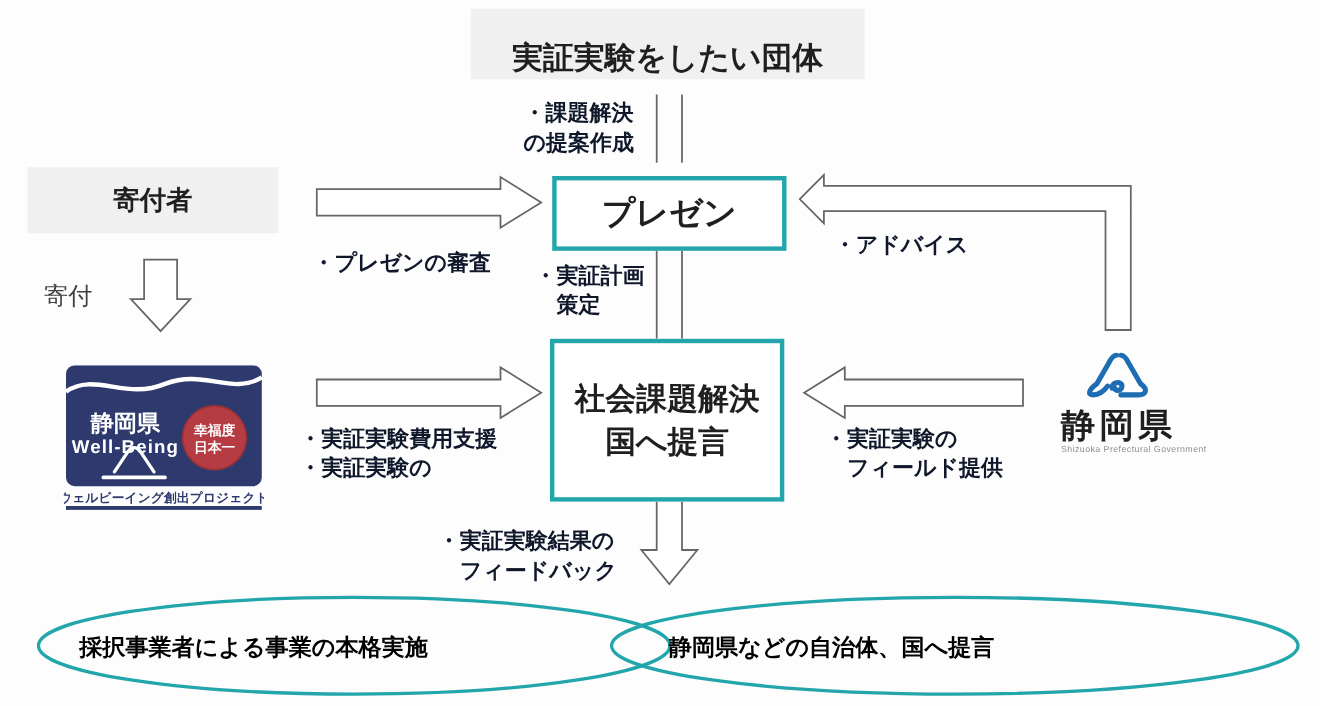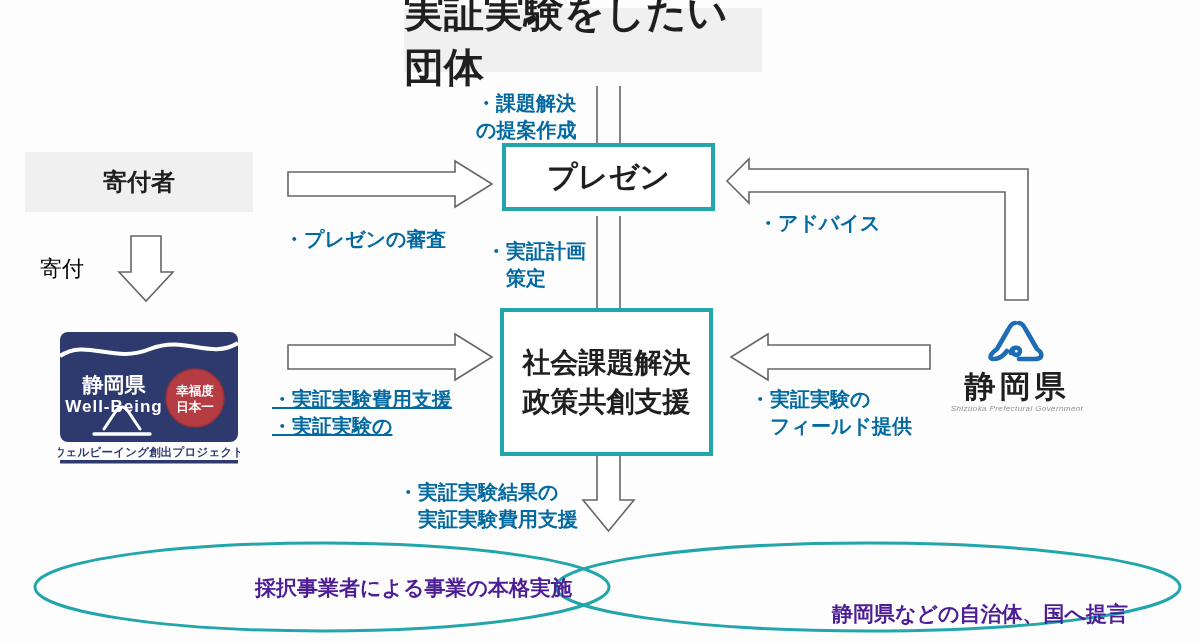--- a/index.html
+++ b/index.html
@@ -16,36 +16,36 @@
     display:flex;align-items:center;justify-content:center;
     font-weight:700;color:#1f1f1f;
   }
   .tealbox{
     position:absolute;background:#ffffff;border:4px solid #22a6ab;
     display:flex;flex-direction:column;align-items:center;justify-content:center;
     font-weight:700;color:#1f1f1f;text-align:center;box-sizing:border-box;
   }
   .note{
     position:absolute;font-weight:700;font-size:20px;line-height:27px;
-    color:#0369a1;white-space:nowrap;
+    color:#0f172a;white-space:nowrap;
   }
   .note .l2{display:block;margin-left:20px;}
   .note .l2flush{display:block;}
   .ellipse-text{
-    position:absolute;font-weight:700;font-size:21px;color:#4c1d95;
-    text-align:right;white-space:nowrap;
+    position:absolute;font-weight:700;font-size:21px;color:#000000;
+    text-align:left;white-space:nowrap;
   }
-  .donation-label{position:absolute;font-size:22px;font-weight:400;color:#000000;}
+  .donation-label{position:absolute;font-size:22px;font-weight:400;color:#404040;}
   .shizuoka-name{
     position:absolute;font-weight:700;font-size:31px;letter-spacing:4px;
     color:#1f1f1f;text-align:center;white-space:nowrap;
   }
   .shizuoka-caption{
     position:absolute;font-size:8px;color:#8f8f8f;letter-spacing:0.4px;
-    text-align:center;white-space:nowrap;font-style:italic;
+    text-align:right;white-space:nowrap;
   }
   
   text.wb-pref{font:700 21px "Liberation Sans","DejaVu Sans",sans-serif;fill:#ffffff;}
   text.wb-title{font:700 17px "Liberation Sans","DejaVu Sans",sans-serif;fill:#ffffff;letter-spacing:1px;}
   text.wb-badge{font:700 12.5px "Liberation Sans","DejaVu Sans",sans-serif;fill:#ffffff;}
   text.wb-banner{font:700 11.5px "Liberation Sans","DejaVu Sans",sans-serif;fill:#2e3a6e;letter-spacing:0.2px;}
 </style>
 </head>
 <body>
 
@@ -66,66 +66,66 @@
     <polygon points="930,345 768,345 768,334 731,357 768,380 768,369 930,369" fill="#ffffff" stroke="#666666" stroke-width="1.6"></polygon>
 
     <polygon points="727,181 749,159 749,169 1028,169 1028,300 1005,300 1005,192 749,192 749,203" fill="#ffffff" stroke="#666666" stroke-width="1.6"></polygon>
 
     <polygon points="131,236 161,236 161,272 173,272 146,301 119,272 131,272" fill="#ffffff" stroke="#666666" stroke-width="1.6"></polygon>
 
     <ellipse cx="322" cy="587" rx="287" ry="44" fill="none" stroke="#22a6ab" stroke-width="3"></ellipse>
     <ellipse cx="868" cy="587" rx="312" ry="44" fill="none" stroke="#22a6ab" stroke-width="3"></ellipse>
   </svg>
 
-  <div class="graybox" style="left:404px;top:8px;width:358px;height:64px;font-size:40px;">
+  <div class="graybox" style="left:428px;top:8px;width:358px;height:64px;font-size:28px;align-items:flex-end;">
     <span>実証実験をしたい団体</span>
   </div>
 
   <div class="graybox" style="left:25px;top:152px;width:228px;height:60px;font-size:24px;">
     <span>寄付者</span>
   </div>
 
-  <div class="tealbox" style="left:502px;top:143px;width:213px;height:68px;font-size:30px;">
+  <div class="tealbox" style="left:502px;top:160px;width:213px;height:68px;font-size:30px;">
     <span>プレゼン</span>
   </div>
 
   <div class="tealbox" style="left:500px;top:308px;width:213px;height:148px;font-size:28px;line-height:39px;">
     <span>社会課題解決</span>
-    <span>政策共創支援</span>
+    <span>国へ提言</span>
   </div>
 
   <div class="note" style="left:476px;top:90px;">
     <span>・課題解決</span>
     <span class="l2flush">の提案作成</span>
   </div>
 
   <div class="donation-label" style="left:40px;top:254px;">寄付</div>
 
   <div class="note" style="left:486px;top:238px;">
     <span>・実証計画</span>
     <span class="l2">策定</span>
   </div>
 
   <div class="note" style="left:284px;top:226px;">・プレゼンの審査</div>
 
   <div class="note" style="left:758px;top:210px;">・アドバイス</div>
 
-  <div class="note" style="left:272px;top:386px;text-decoration:underline;">
+  <div class="note" style="left:272px;top:386px;">
     <span>・実証実験費用支援</span>
     <span class="l2flush">・実証実験の</span>
   </div>
 
   <div class="note" style="left:750px;top:386px;">
     <span>・実証実験の</span>
     <span class="l2">フィールド提供</span>
   </div>
 
   <div class="note" style="left:398px;top:479px;">
     <span>・実証実験結果の</span>
-    <span class="l2">実証実験費用支援</span>
+    <span class="l2">フィードバック</span>
   </div>
 
   <svg class="abs" style="left:58px;top:332px;" width="182" height="132" viewBox="0 0 182 132">
     <rect x="2" y="0" width="178" height="110" rx="8" fill="#2e3a6e"></rect>
     <path d="M2,24 C28,6 56,32 92,17 C128,3 152,28 180,11" fill="none" stroke="#ffffff" stroke-width="4"></path>
     <text class="wb-pref" x="56" y="60" text-anchor="middle">静岡県</text>
     <text class="wb-title" x="56" y="80" text-anchor="middle">Well-Being</text>
 
     <g>
       <path d="M46,97 L58,79 Q64,71 70,79 L82,97" fill="none" stroke="#ffffff" stroke-width="3" stroke-linecap="round"></path>
@@ -145,15 +145,15 @@
     <g fill="none" stroke="#1e6cb3" stroke-width="4.6" stroke-linecap="round" stroke-linejoin="round">
       <path d="M30,5 C27,5 25,8 23,12 L12,31 C5,36 3,41 9,41 C15,41 19,37 22,33"></path>
       <path d="M34,5 C37,5 39,8 41,12 L52,31 C59,36 57,41 50,41 L34,41"></path>
       <path d="M26,35 C25,29 35,28 35,33 C35,38 28,38 28,34"></path>
     </g>
   </svg>
   <div class="shizuoka-name" style="left:947px;top:366px;width:140px;">静岡県</div>
   <div class="shizuoka-caption" style="left:937px;top:404px;width:160px;">Shizuoka Prefectural Government</div>
 
   <div class="ellipse-text" style="left:72px;top:574px;width:500px;">採択事業者による事業の本格実施</div>
-  <div class="ellipse-text" style="left:608px;top:600px;width:520px;">静岡県などの自治体、国へ提言</div>
+  <div class="ellipse-text" style="left:608px;top:574px;width:520px;">静岡県などの自治体、国へ提言</div>
 
 </div>
 
 </body></html>

